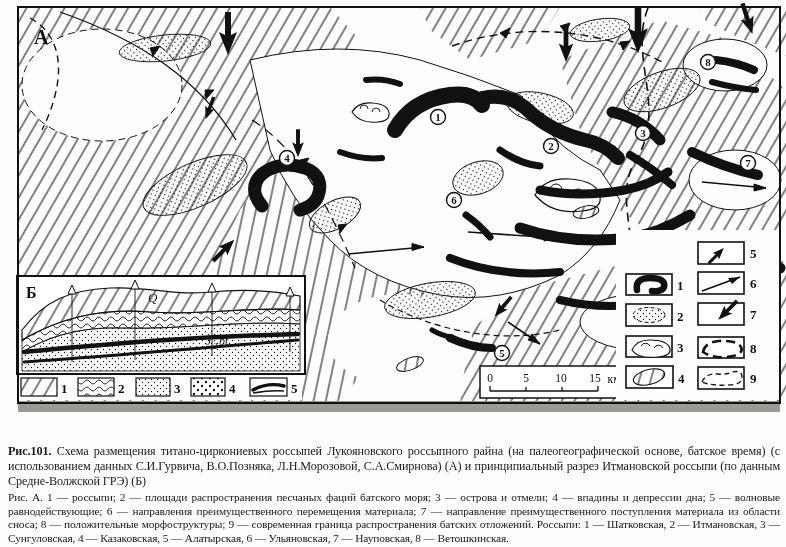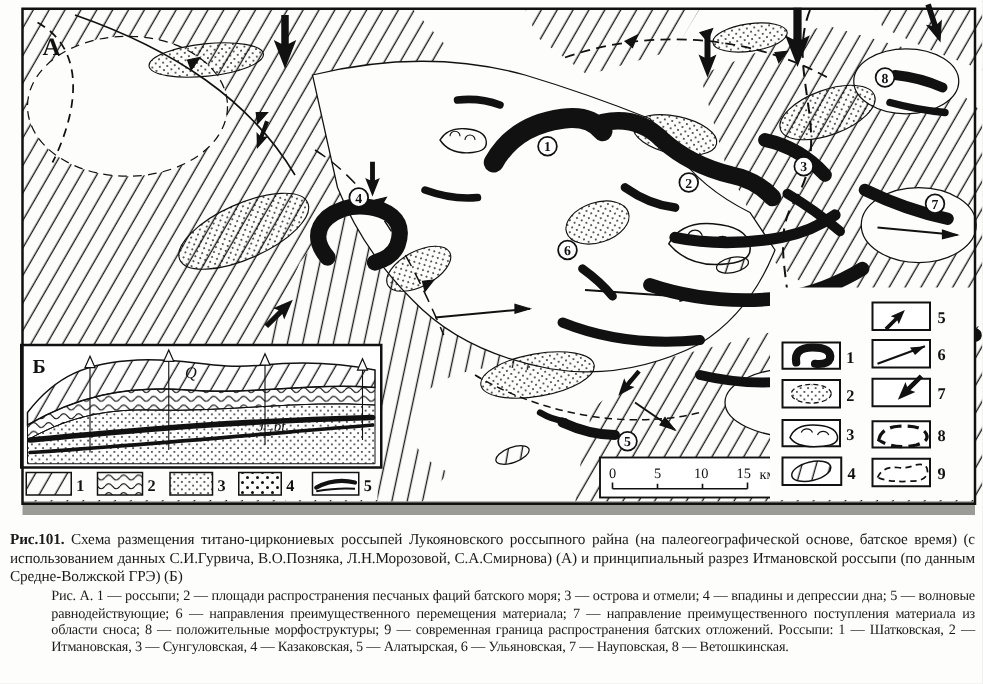--- a/index.html
+++ b/index.html
@@ -1,23 +1,23 @@
 <!DOCTYPE html>
 <html><head>
 <meta charset="utf-8">
 <style>
   html,body{margin:0;padding:0;background:#e8e8e4;}
   .page{position:relative;width:786px;height:547px;background:#fdfdfb;overflow:hidden;
         font-family:"Liberation Serif", serif;color:#1a1a1a;}
   .map-wrap{position:absolute;left:0;top:0;width:786px;height:420px;}
   svg text{font-family:"Liberation Serif", serif;fill:#111;}
-  .caption{position:absolute;left:8px;top:424px;width:772px;}
+  .caption{position:absolute;left:8px;top:444px;width:772px;}
   .cap{margin:0;text-align:justify;}
   .cap-main{font-size:12.2px;line-height:15px;letter-spacing:-0.1px;margin-bottom:2px;}
-  .cap-sub{font-size:11.4px;line-height:13.6px;letter-spacing:-0.15px;margin-left:33px;}
+  .cap-sub{font-size:11.4px;line-height:13.6px;letter-spacing:-0.15px;}
   .b{font-weight:bold;}
 </style>
 </head>
 <body>
 
 <div class="page">
   <div class="map-wrap">
   <svg width="786" height="420" viewBox="0 0 786 420">
     <defs>
       <pattern id="hatch" patternUnits="userSpaceOnUse" width="11" height="11" patternTransform="rotate(30)">

